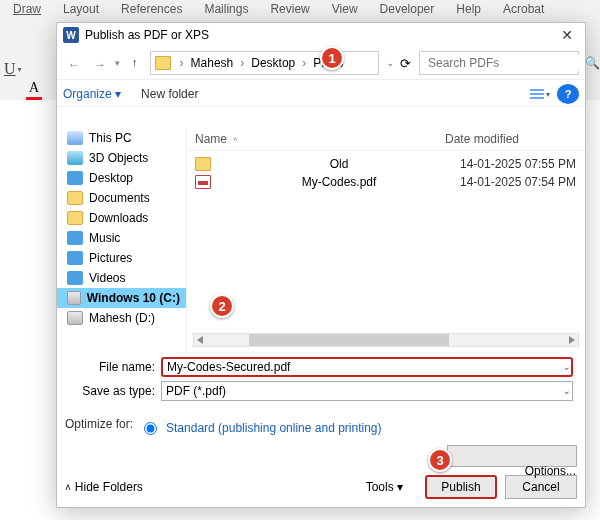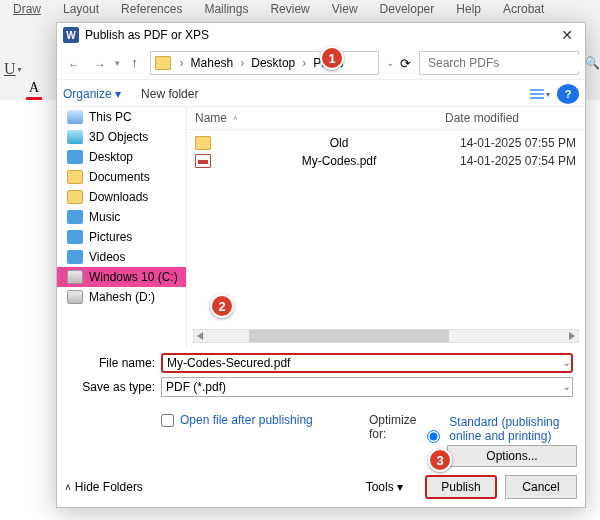--- a/index.html
+++ b/index.html
@@ -29,24 +29,24 @@
   .search input { border: none; outline: none; flex: 1; color: #737373; font-size: 12px; }
   .search-icon { color: #555; }
   .toprow { display: flex; align-items: center; padding: 4px 6px 2px 6px; border-top: 1px solid #eee; border-bottom: 1px solid #eee; }
   .toprow .org { color: #1a5fbf; margin-right: 20px; }
   .toprow .nf { color: #333; }
   .toprow .spacer { flex: 1; }
   .toprow .view, .toprow .help { width: 22px; height: 20px; display: flex; align-items: center; justify-content: center; margin-left: 6px; }
   .view-lines { width: 14px; height: 10px; display: flex; flex-direction: column; justify-content: space-between; }
   .view-lines i { display: block; height: 2px; background: #6aa8ff; }
   .help { color: #fff; background: #1a73e8; border-radius: 50%; font-weight: bold; font-size: 11px; }
-  .body { flex: 1; display: flex; min-height: 0; }
+  .body { flex: 1; display: flex; min-height: 0; margin-top: 21px; }
   .tree { width: 130px; border-right: 1px solid #eee; overflow: hidden; background: #fff; }
   .tree .item { display: flex; align-items: center; padding: 3px 6px 3px 10px; gap: 6px; white-space: nowrap; }
-  .tree .item.sel { background: #ec4899; }
+  .tree .item.sel { background: #7dd3fc; font-weight: bold; }
   .tree .ico { width: 16px; height: 14px; border-radius: 2px; }
   .ico-pc { background: linear-gradient(#cfe6ff,#6aa8e8); }
   .ico-3d { background: linear-gradient(#aee2f7,#3ba9d6); }
   .ico-desk { background: #4da0e0; }
   .ico-doc { background: #f8d775; border: 1px solid #d7a83b; }
   .ico-dl { background: #f8d775; border: 1px solid #d7a83b; position: relative; }
   .ico-music { background: #4da0e0; }
   .ico-pic { background: #4da0e0; }
   .ico-vid { background: #4da0e0; }
   .ico-drive { background: linear-gradient(#eaeaea,#bdbdbd); border: 1px solid #9a9a9a; }
@@ -76,21 +76,21 @@
   .field.filename { border: 2px solid #c42020; border-radius: 3px; }
   .chev-dd { position: absolute; right: 6px; top: 4px; color: #666; font-size: 10px; }
   .opts { display: flex; padding: 8px 8px 0 8px; }
   .opts-left { flex: 1; padding-left: 96px; }
   .opts-right { flex: 1; }
   .chk { display: flex; align-items: center; gap: 6px; color: #1a5fbf; }
   .chk input { margin: 0; }
   .opt-label { color: #333; }
   .radio-row { display: flex; align-items: flex-end; gap: 6px; margin: 2px 0; }
   .radio-row .txt { color: #1a5fbf; }
-  .options-btn { width: 130px; height: 22px; border: 1px solid #adadad; background: #e9e9e9; text-align: center; padding-top: 3px; margin-left: auto; position: relative; }
+  .options-btn { margin-top: 8px; width: 130px; height: 22px; border: 1px solid #adadad; background: #e9e9e9; text-align: right; padding-top: 18px; margin-left: auto; position: relative; }
   .footer { display: flex; align-items: center; padding: 8px; }
   .hidefolders { display: flex; align-items: center; gap: 4px; }
   .hidefolders .caret { font-size: 10px; }
   .footer .spacer { flex: 1; }
   .tools { margin-right: 14px; margin-left: 20px; }
   .btn { min-width: 72px; height: 24px; border: 1px solid #adadad; background: #e9e9e9; margin-left: 8px; }
   .btn.publish { border: 2px solid #c42020; border-radius: 3px; }
   .callout { position: absolute; width: 24px; height: 24px; background: #d83b2a; border: 2px solid #fff; border-radius: 50%; color: #fff; font-weight: bold; display: flex; align-items: center; justify-content: center; box-shadow: 0 1px 3px rgba(0,0,0,0.4); font-size: 13px; z-index: 50; }
 </style>
 </head>
@@ -244,26 +244,20 @@
     <div class="frow">
       <label>Save as type:</label>
       <div class="field-wrap">
         <input class="field" readonly="" value="PDF (*.pdf)" style="">
         <span class="chev-dd">⌄</span>
       </div>
     </div>
   </div>
 
   <div class="opts">
-    <div class="opts-left">
-      <label class="chk">
-        <input type="checkbox" style="">
-        <span>Open file after publishing</span>
-      </label>
-    </div>
     <div class="opts-right">
       <div style="display:flex">
         <span class="opt-label">Optimize for:</span>
         <div style="margin-left:6px">
           <div class="radio-row">
             <input type="radio" name="opt" checked="" style="">
             <span class="txt">Standard (publishing online and printing)</span>
           </div>
         </div>
       </div>

